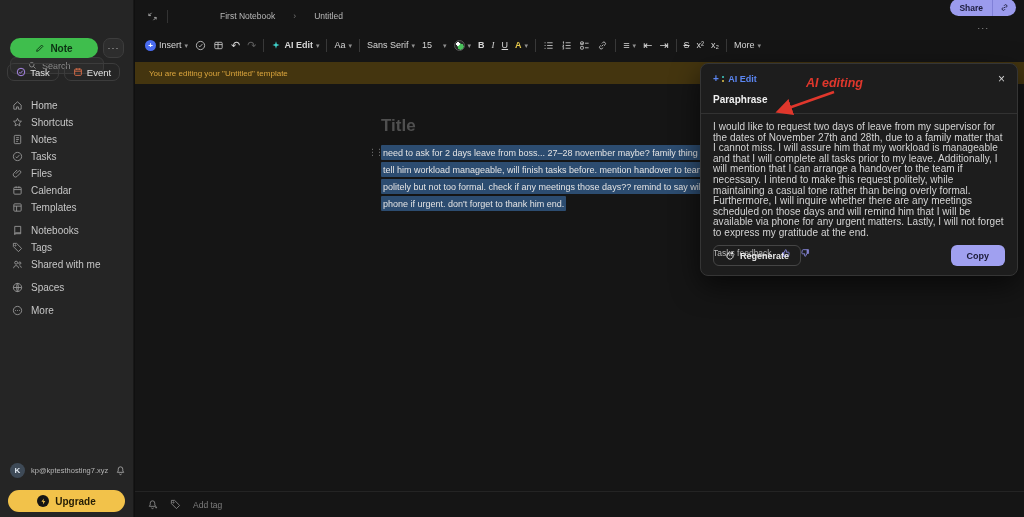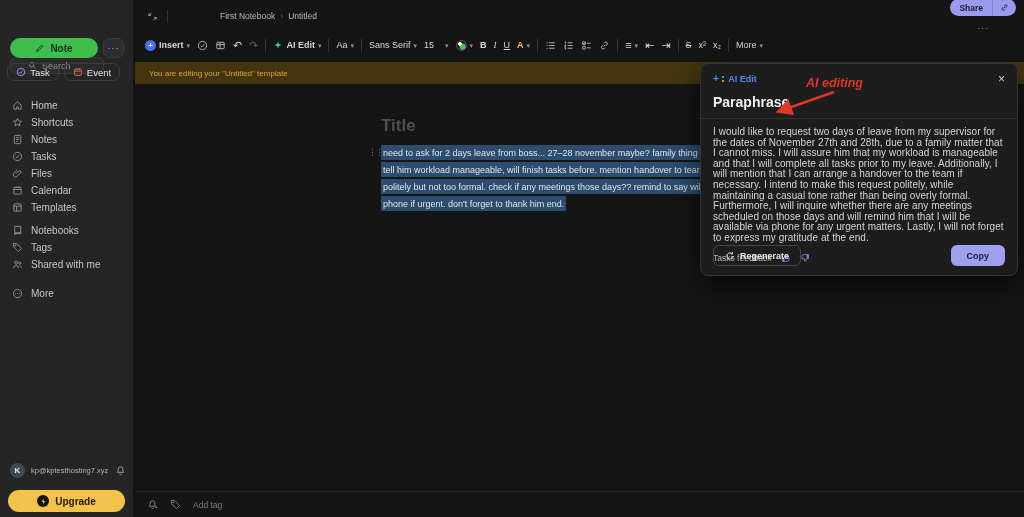--- a/index.html
+++ b/index.html
@@ -20,21 +20,21 @@
   .nav-gap { height:6px; }
   .account { position:absolute; left:10px; top:463px; width:116px; display:flex; align-items:center; gap:6px; }
   .avatar { width:15px; height:15px; border-radius:50%; background:#3e4a57; color:#dfe6ee; font-size:8px; font-weight:bold; display:flex; align-items:center; justify-content:center; }
   .email { font-size:7.5px; color:#b5b5b5; flex:1; white-space:nowrap; }
   .upgrade { position:absolute; left:8px; right:8px; top:490px; height:22px; background:#f2c24a; border-radius:11px; display:flex; align-items:center; justify-content:center; gap:6px; color:#231c05; font-size:10px; font-weight:bold; }
   .bolt-circle { width:12px; height:12px; border-radius:50%; background:#141414; display:flex; align-items:center; justify-content:center; }
 
   
   #editor { position:absolute; left:135px; right:0; top:0; bottom:0; background:#151515; }
   .topbar { position:absolute; left:0; right:0; top:0; height:32px; display:flex; align-items:center; padding:0 8px 0 12px; }
-  .crumb { display:flex; align-items:center; gap:5px; color:#b9b9b9; font-size:8.5px;padding-left:43px; }
+  .crumb { display:flex; align-items:center; gap:18px; color:#b9b9b9; font-size:8.5px;padding-left:43px; }
   .tb-divider { width:1px; height:13px; background:#333; margin:0 9px; }
   .topbar-right { margin-left:auto; display:flex; align-items:center; gap:7px;flex-direction:column; }
   .share-btn { height:17px; background:#9b9bed; border-radius:9px; display:flex; align-items:center; color:#1c1c3c; font-size:8.5px; font-weight:bold; overflow:hidden; }
   .share-label { padding:0 9px; }
   .share-sep { width:1px; align-self:stretch; background:#8080d8; }
   .share-link { padding:0 7px; display:flex; align-items:center; }
   .dots { color:#9a9a9a; font-size:9px; letter-spacing:1px; }
 
   .toolbar { position:absolute; left:0; right:0; top:32px; height:26px; display:flex; align-items:center; gap:7px; padding:0 10px; font-size:9px; color:#d6d6d6; white-space:nowrap; }
   .t-item { display:flex; align-items:center; gap:3px; cursor:pointer; }
@@ -60,21 +60,21 @@
   .addtag-label { font-size:8.5px; color:#7d7d7d; }
 
   
   #ai-panel { position:absolute; left:700px; top:63px; width:318px; height:213px; background:#1d1d1d; border:1px solid #353535; border-radius:8px; box-shadow:0 10px 28px rgba(0,0,0,.6); z-index:5; padding:9px 12px; }
   .panel-head { display:flex; align-items:center; }
   .panel-title { display:flex; align-items:center; gap:4px; color:#5b86f2; font-size:9px; font-weight:bold; }
   .spark-plus { color:#5b86f2; font-size:10px; font-weight:bold; line-height:1; }
   .spark-dots { display:inline-flex; flex-direction:column; gap:1.5px; margin-left:-1px; }
   .spark-dots i { width:2.5px; height:2.5px; border-radius:50%; display:block; }
   .panel-close { margin-left:auto; color:#cfcfcf; font-size:12px; line-height:1; cursor:pointer; }
-  .panel-mode { margin-top:9px; font-size:14px; font-weight:bold; color:#f0f0f0; }
+  .panel-mode { margin-top:9px; font-size:10px; font-weight:bold; color:#f0f0f0; }
   .panel-divider { height:1px; background:#323232; margin:8px -12px 0; }
   .panel-body { margin-top:8px; font-size:10px; line-height:10.6px; color:#d4d4d4; letter-spacing:0.05px; }
   .feedback-row { margin-top:9px; display:flex; align-items:center; gap:9px; color:#b8b8b8; font-size:8.5px; }
   .thumb { color:#8f8fe8; cursor:pointer; }
   .panel-actions { position:absolute; left:12px; right:12px; bottom:9px; display:flex; align-items:center; }
   .regen-btn { height:21px; border:1px solid #454545; border-radius:6px; background:transparent; color:#e9e9e9; font-size:9px; font-weight:600; display:flex; align-items:center; gap:5px; padding:0 11px; cursor:pointer;text-align:center; }
   .copy-btn { margin-left:auto; height:21px; background:#a0a0f0; color:#191936; border:none; border-radius:6px; font-size:9px; font-weight:bold; padding:0 16px; display:flex; align-items:center; cursor:pointer; }
 
   
   #annotation { position:absolute; left:806px; top:76px; z-index:6; color:#e0372c; font-size:12.5px; font-style:italic; font-weight:600; }
@@ -210,20 +210,29 @@
           <svg width="11" height="11" viewBox="0 0 24 24" fill="none" stroke="currentColor" stroke-width="1.9">
             <circle cx="9" cy="8" r="3.2"></circle>
             <path d="M3.5 20c.5-3.5 2.5-5.5 5.5-5.5s5 2 5.5 5.5"></path>
             <circle cx="17" cy="9" r="2.4"></circle>
             <path d="M16.5 14.6c2.3.4 3.6 2 4 4.4"></path>
           </svg>
         </span>
       <span>Shared with me</span>
     </div>
     <div class="nav-gap"></div>
+    <div class="nav-item">
+      <span class="ni">
+          <svg width="11" height="11" viewBox="0 0 24 24" fill="none" stroke="currentColor" stroke-width="1.9">
+            <circle cx="12" cy="12" r="9"></circle>
+            <path d="M3 12h18M12 3c2.5 2.5 2.5 15.5 0 18M12 3c-2.5 2.5-2.5 15.5 0 18"></path>
+          </svg>
+        </span>
+      <span>Spaces</span>
+    </div>
     <div class="nav-gap"></div>
     <div class="nav-item">
       <span class="ni">
           <svg width="11" height="11" viewBox="0 0 24 24" fill="none" stroke="currentColor" stroke-width="1.9">
             <circle cx="12" cy="12" r="9"></circle>
             <circle cx="7.5" cy="12" r="1.1" fill="currentColor" stroke="none"></circle>
             <circle cx="12" cy="12" r="1.1" fill="currentColor" stroke="none"></circle>
             <circle cx="16.5" cy="12" r="1.1" fill="currentColor" stroke="none"></circle>
           </svg>
         </span>
@@ -276,21 +285,21 @@
             </svg>
           </span>
       </span>
       <span class="dots">···</span>
     </span>
   </div>
 
   <div class="toolbar">
     <span class="t-item">
       <span class="plus-circle">+</span>
-      <span style="font-weight:bold;">Insert</span>
+      <span style="font-weight:normal;">Insert</span>
       <span class="chev">▾</span>
     </span>
     <span class="t-item t-ico">
         <svg width="11" height="11" viewBox="0 0 24 24" fill="none" stroke="currentColor" stroke-width="1.9">
           <circle cx="12" cy="12" r="9"></circle>
           <path d="M8 12.5l2.5 2.5L16 9"></path>
         </svg>
       </span>
     <span class="t-item t-ico">
         <svg width="11" height="11" viewBox="0 0 24 24" fill="none" stroke="currentColor" stroke-width="1.9">

